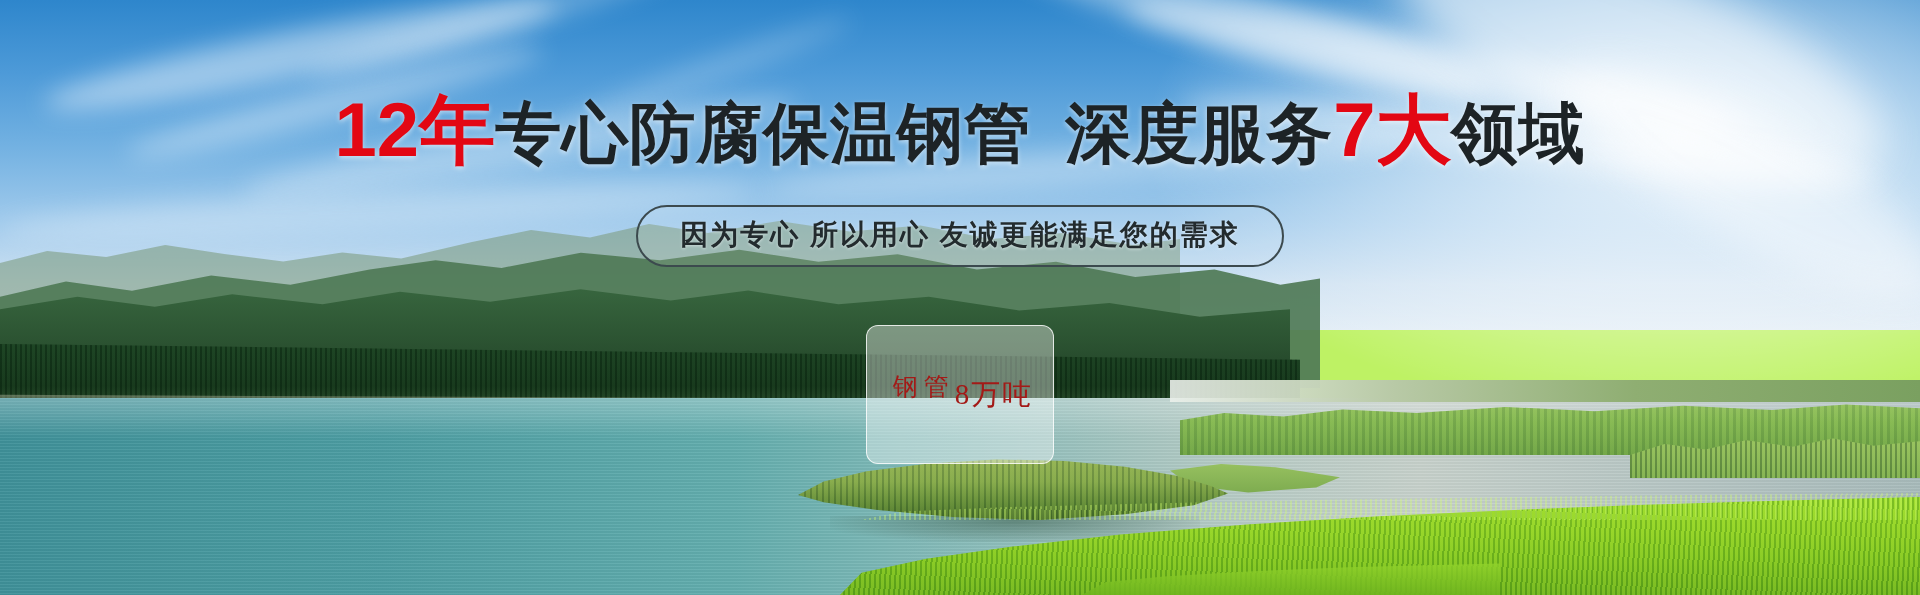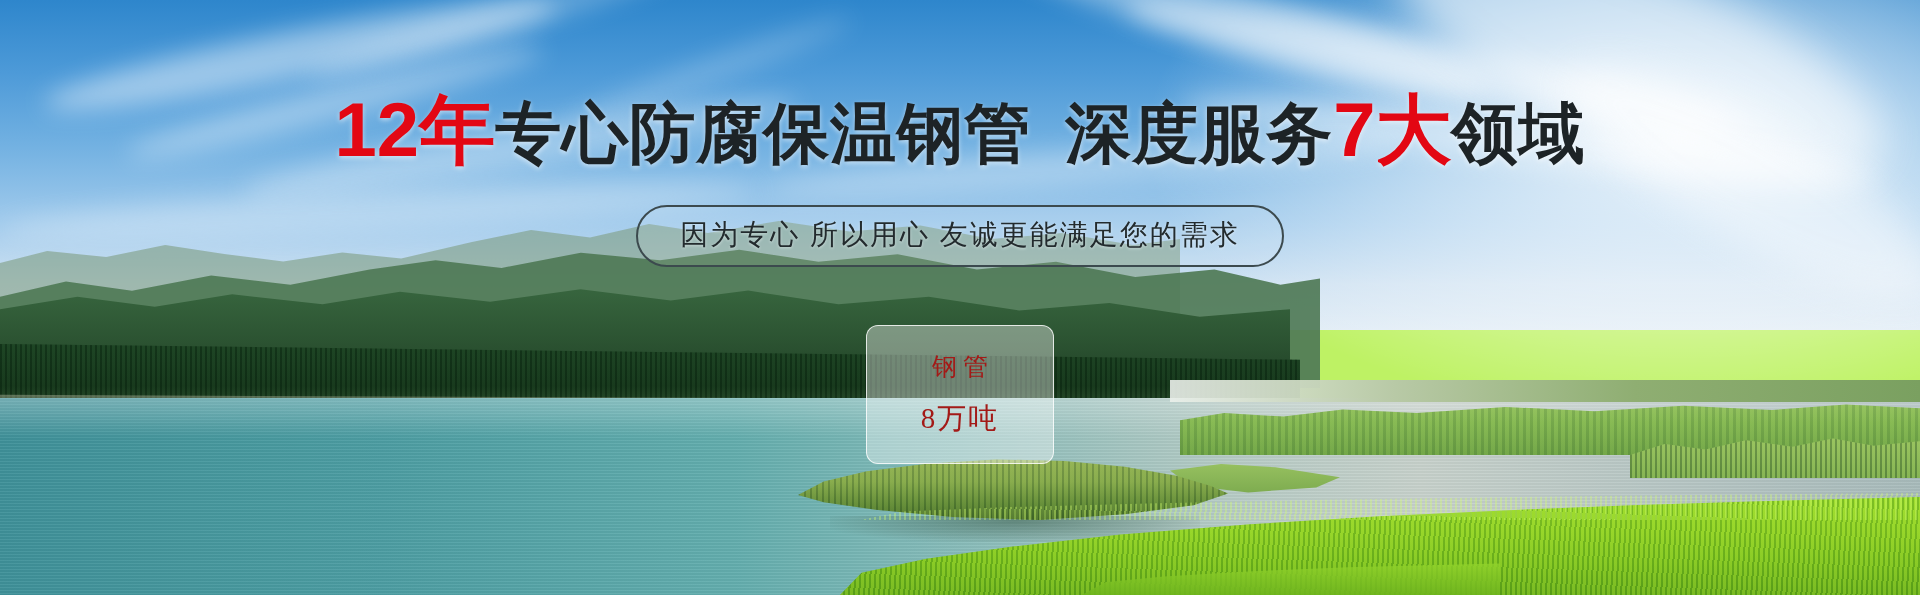--- a/index.html
+++ b/index.html
@@ -279,38 +279,39 @@
     display: inline-block;
     border: 2px solid #3c4a4e;
     border-radius: 32px;
     padding: 9px 42px 11px;
     font-size: 28px;
     letter-spacing: 2px;
     color: #232b2e;
     white-space: nowrap;
     background: rgba(255,255,255,0.10);
     text-shadow: 0 1px 3px rgba(255,255,255,0.5);
+    font-weight: bold;
   }
 
   .cards {
     position: absolute;
     left: 0; top: 325px;
     width: 1920px;
     display: flex;
     justify-content: center;
     gap: 32px;
   }
   .card {
     width: 186px;
     height: 137px;
     border-radius: 12px;
     border: 1px solid rgba(255,255,255,0.80);
     background: rgba(255,255,255,0.38);
     display: flex;
-    flex-direction: column;
+    flex-direction: row;
     align-items: center;
     justify-content: center;
     color: #a31a17;
   }
   .card-label {
     font-size: 25px;
     letter-spacing: 6px;
     text-indent: 6px;
     margin-bottom: 16px;
     font-family: "Liberation Serif", "DejaVu Serif", serif;

